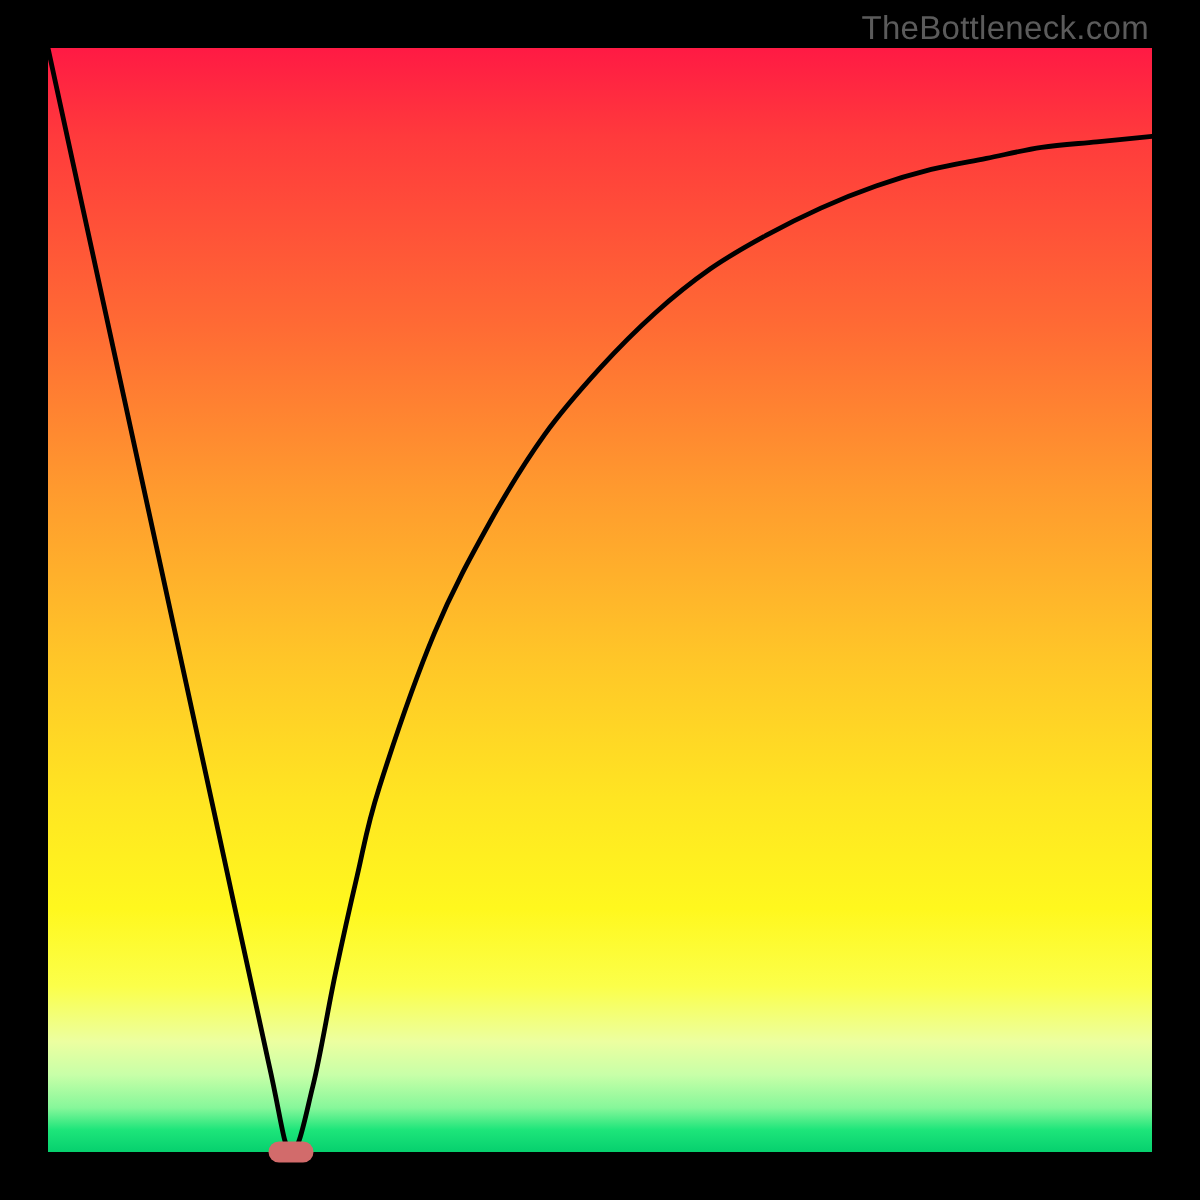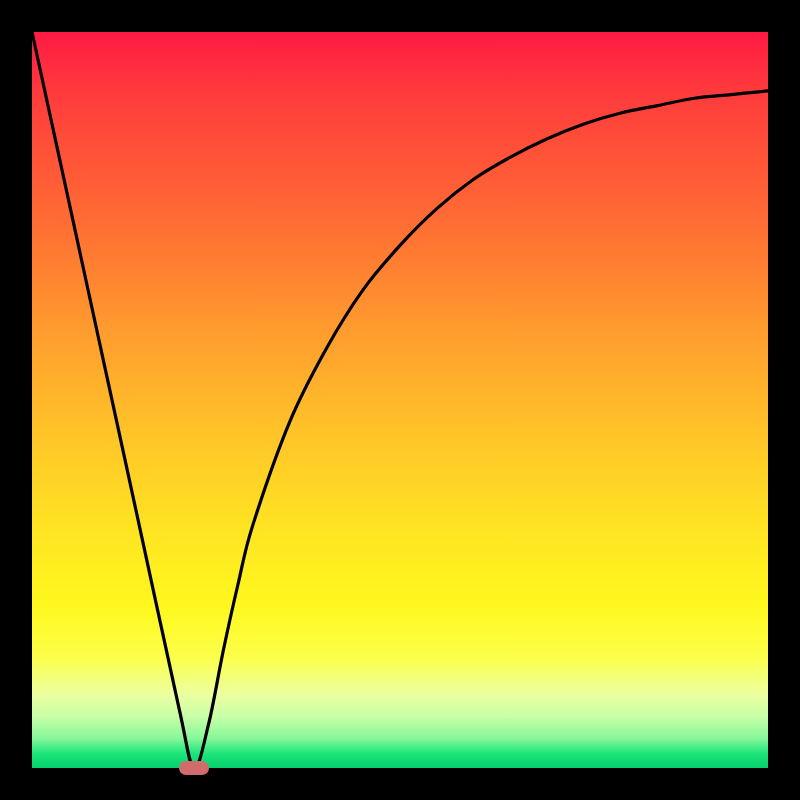--- a/index.html
+++ b/index.html
@@ -73,14 +73,15 @@
   <div class="plot-area">
 
     <svg class="curves" viewBox="0 0 736 736" preserveAspectRatio="none">
       <path fill="none" stroke="#000000" stroke-width="3.2" stroke-linecap="round" d="M 0.00 0.00 C 6.13 28.21, 24.53 112.85, 36.80 169.28 C 49.07 225.71, 61.33 282.13, 73.60 338.56 C 85.87 394.99, 98.13 451.41, 110.40 507.84 C 122.67 564.27, 138.61 639.09, 147.20 677.12 C 155.79 715.15, 157.01 733.55, 161.92 736.00 C 166.83 738.45, 171.73 711.47, 176.64 691.84 C 181.55 672.21, 186.45 641.55, 191.36 618.24 C 196.27 594.93, 201.17 572.85, 206.08 552.00 C 210.99 531.15, 212.21 520.11, 220.80 493.12 C 229.39 466.13, 245.33 419.52, 257.60 390.08 C 269.87 360.64, 282.13 338.56, 294.40 316.48 C 306.67 294.40, 318.93 274.77, 331.20 257.60 C 343.47 240.43, 355.73 226.93, 368.00 213.44 C 380.27 199.95, 392.53 187.68, 404.80 176.64 C 417.07 165.60, 429.33 155.79, 441.60 147.20 C 453.87 138.61, 466.13 131.87, 478.40 125.12 C 490.67 118.37, 502.93 112.24, 515.20 106.72 C 527.47 101.20, 539.73 96.29, 552.00 92.00 C 564.27 87.71, 576.53 84.03, 588.80 80.96 C 601.07 77.89, 613.33 76.05, 625.60 73.60 C 637.87 71.15, 650.13 68.08, 662.40 66.24 C 674.67 64.40, 686.93 63.79, 699.20 62.56 C 711.47 61.33, 729.87 59.49, 736.00 58.88"></path>
     </svg>
 
     <div class="marker" style="left: 147.2px; top: 728.64px; width: 29.44px; height: 14.72px; background: rgb(210, 107, 107);"></div>
 
   </div>
 
+  <div class="watermark">TheBottleneck.com</div>
 
 </div>
 
 </body></html>

